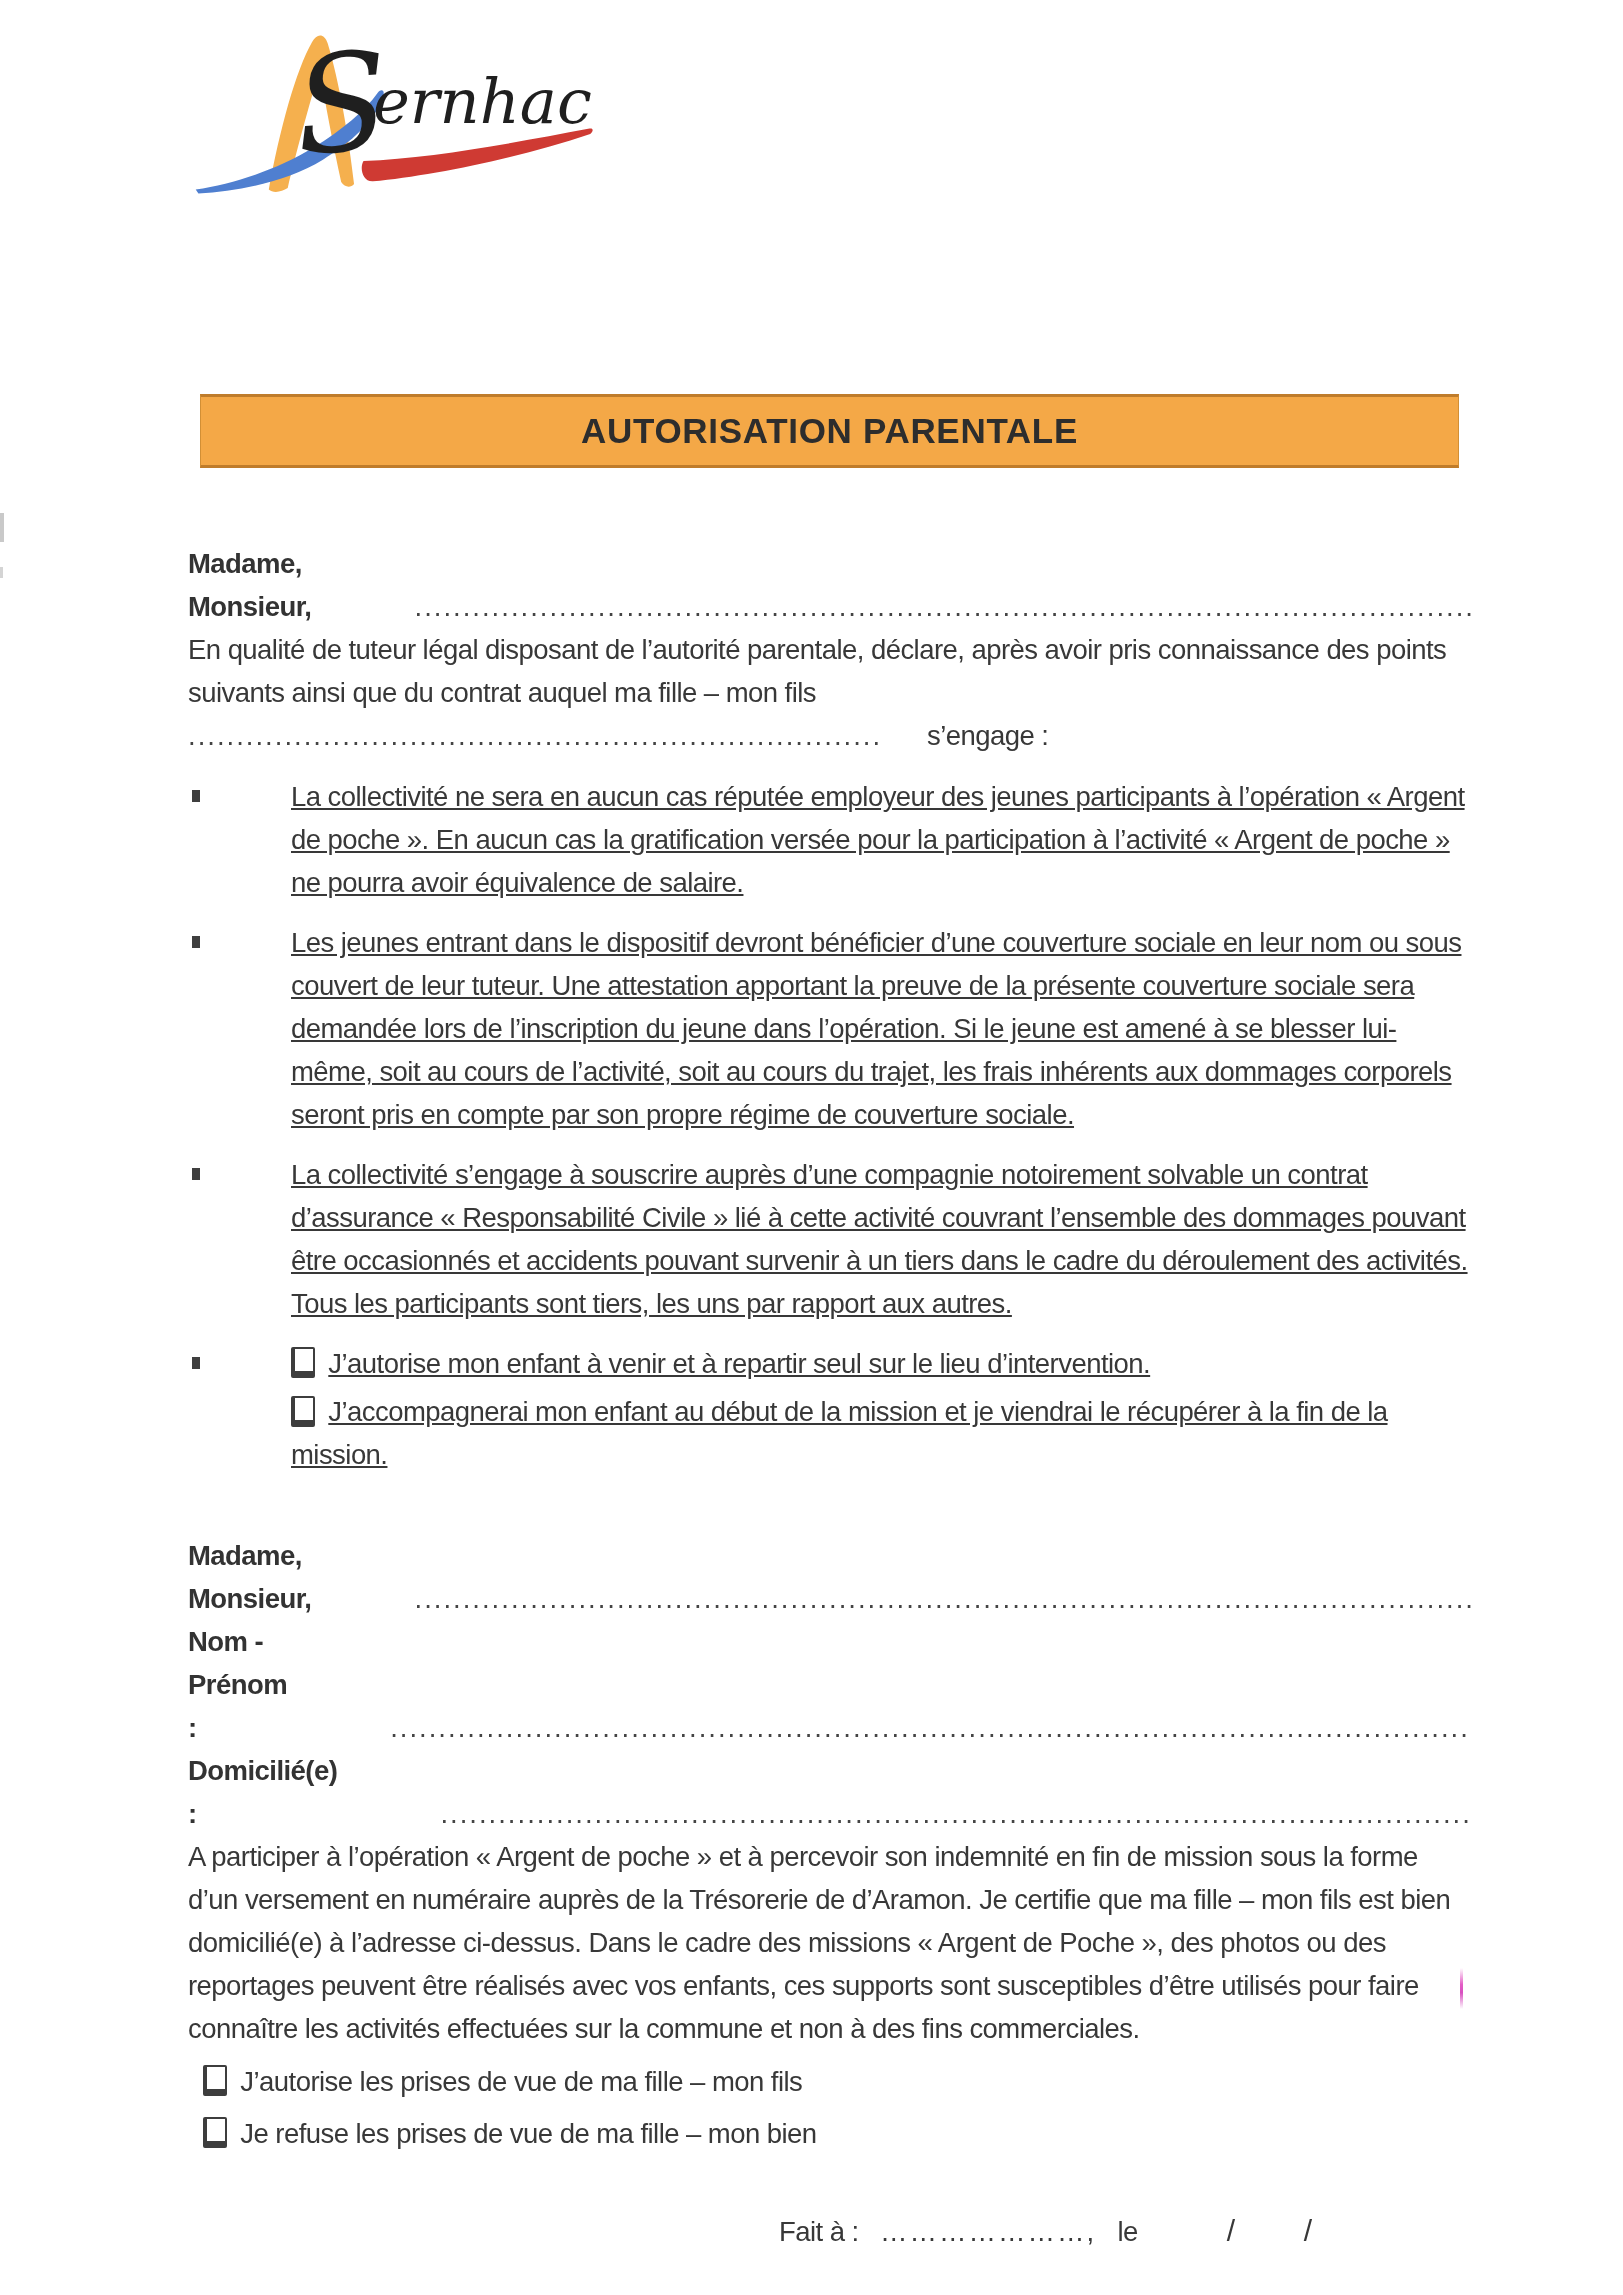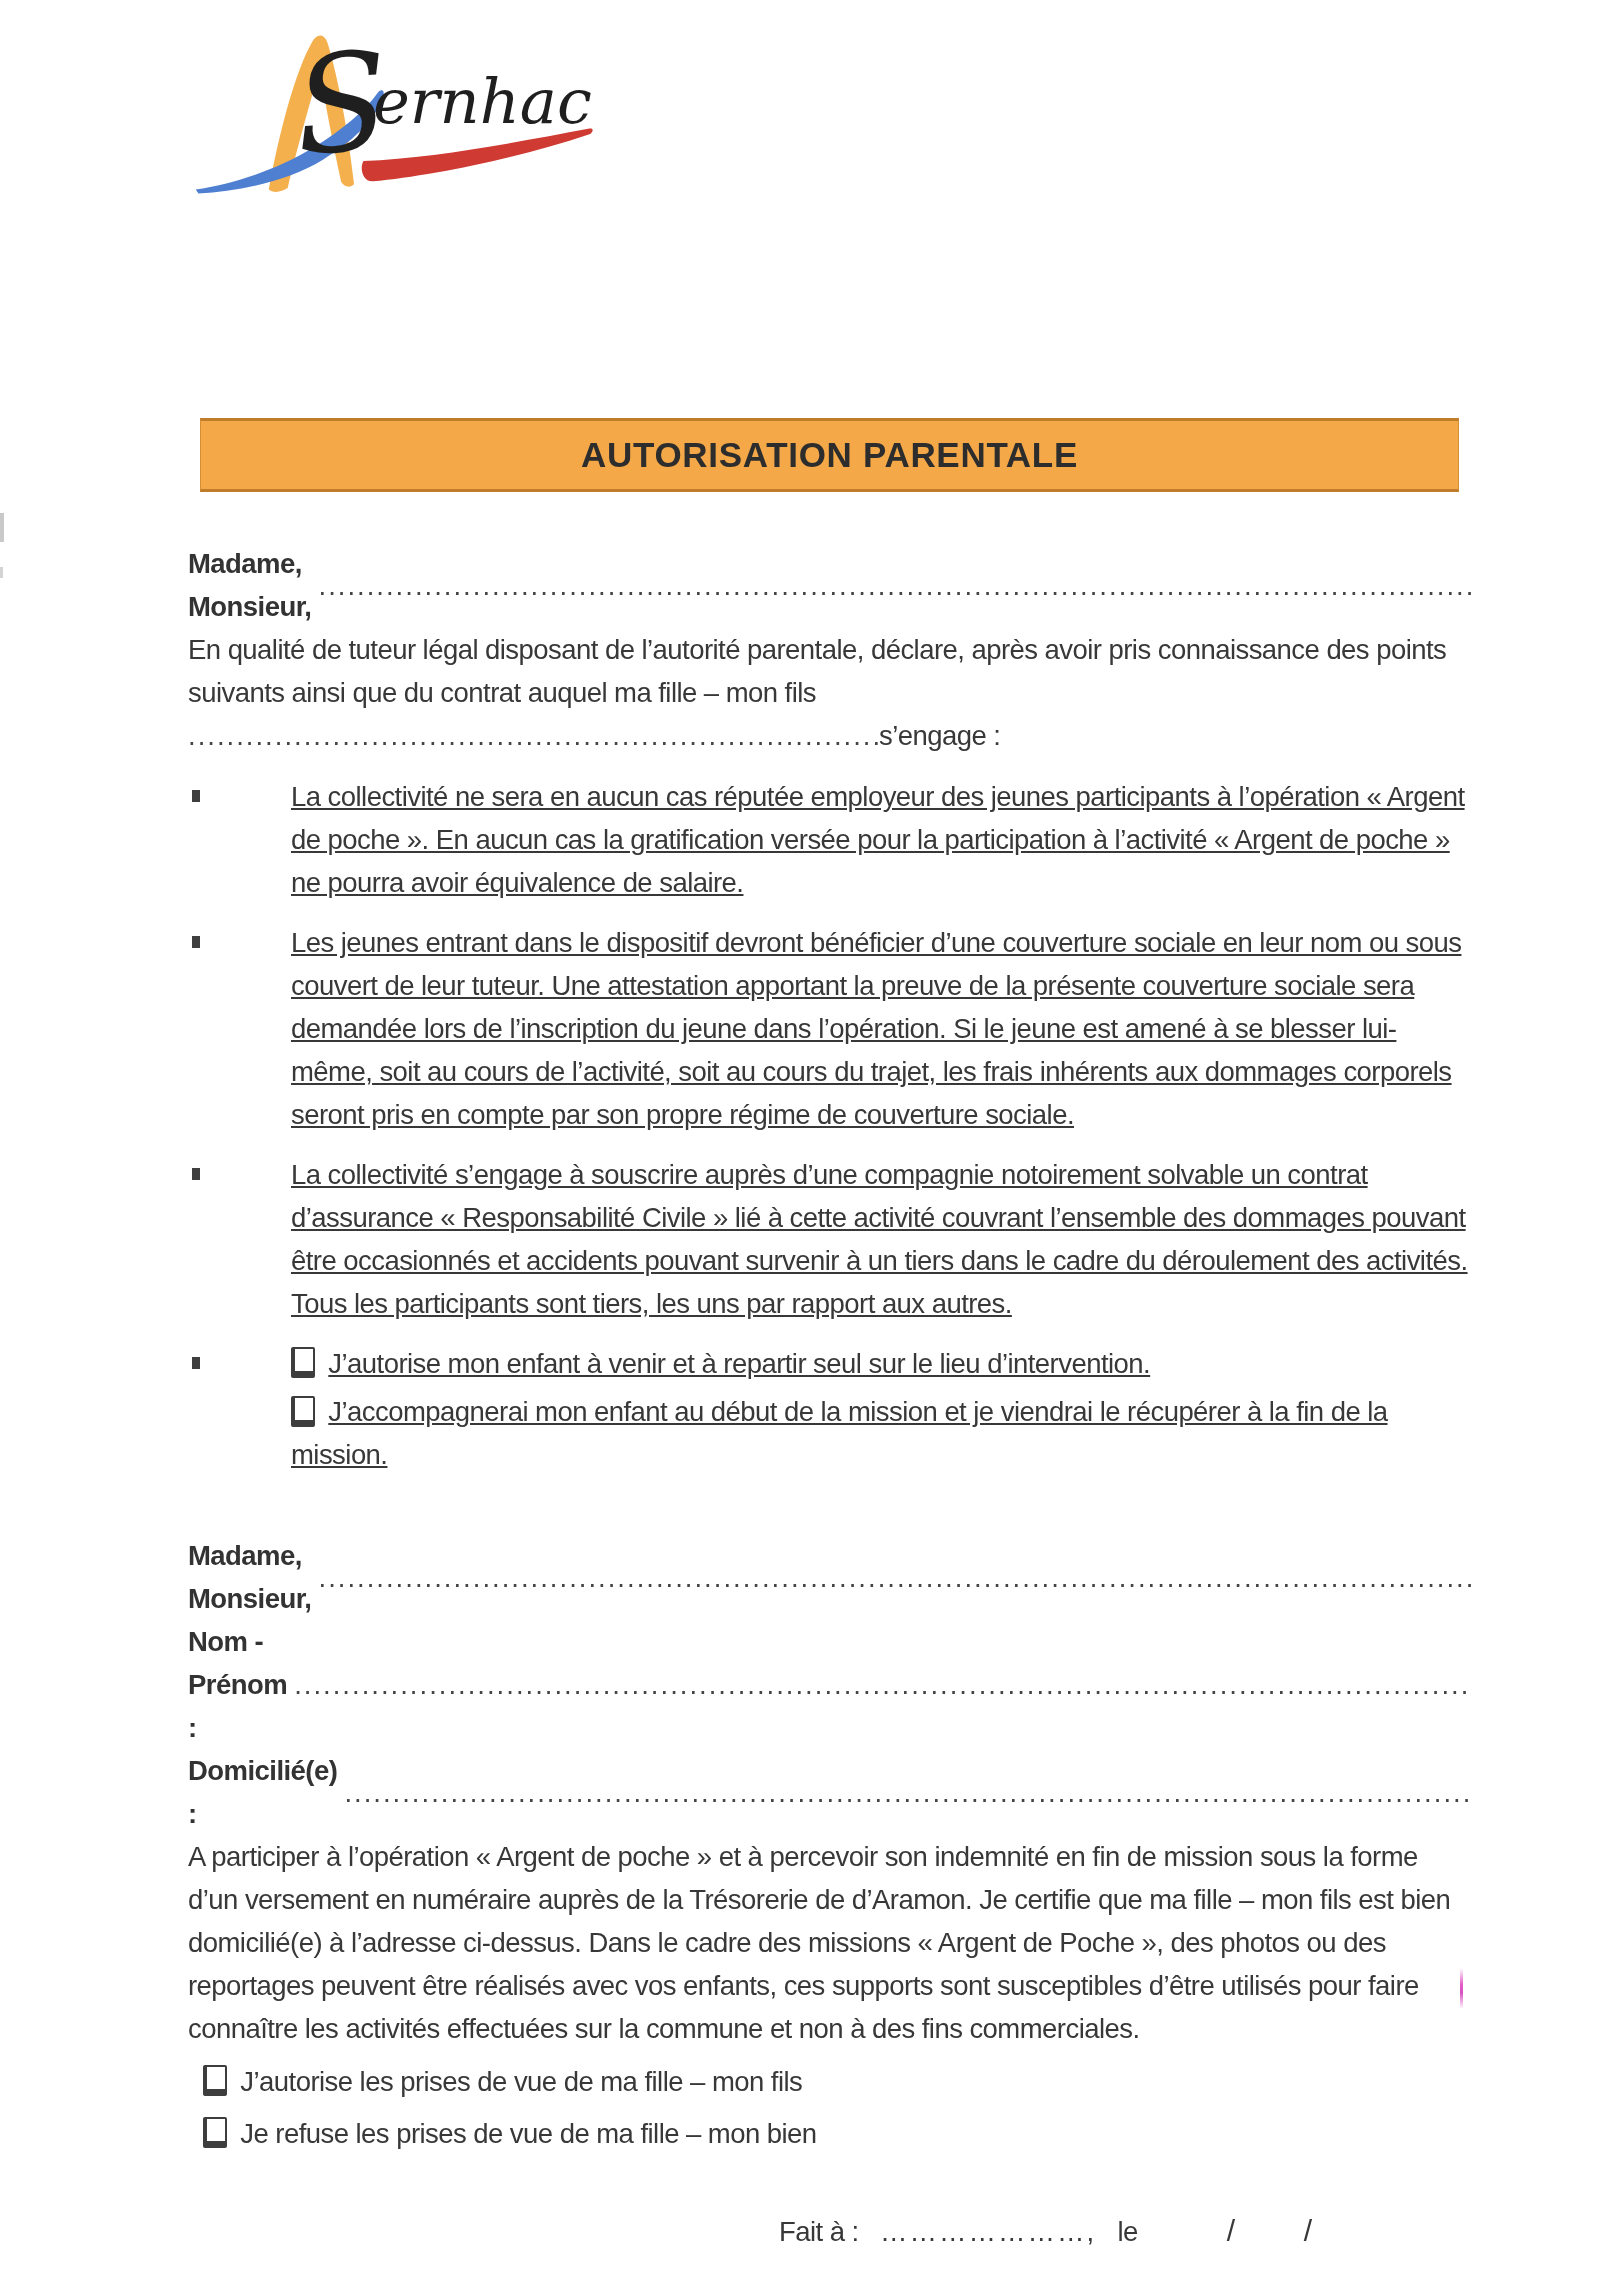--- a/index.html
+++ b/index.html
@@ -19,35 +19,35 @@
     display:inline-block;
     font-size:38px;font-weight:400;color:#4a4a4a;
     letter-spacing:0px;
     border-bottom:4.6px solid #4a4a4a;
     padding-bottom:5.9px;line-height:1.05;
   }
   .doc-subtitle{margin-top:19.6px;font-size:29.5px;font-weight:700;color:#333;}
   .doc-note{margin-top:13px;font-size:29.5px;font-weight:400;color:#3a3a3a;}
   
   .banner{
-    position:absolute;left:200px;top:418px;width:1257px;height:68px;
+    position:absolute;left:200px;top:394px;width:1257px;height:68px;
     background:#f4a847;
     border-top:3.3px solid #bf7c2b;border-bottom:3.3px solid #bf7c2b;
     border-left:1.3px solid #d28f35;border-right:1.3px solid #d28f35;
     display:flex;align-items:center;justify-content:center;
   }
   .banner-label{font-size:35px;font-weight:700;color:#2d2d2d;letter-spacing:0.7px;}
   
   .content{
     position:absolute;left:188px;top:542px;width:1283px;
     font-size:27.5px;line-height:43px;letter-spacing:-0.02em;
     color:#383838;
   }
   .bold{font-weight:700;color:#333;}
-  .dotline{display:flex;align-items:center;}
+  .dotline{display:flex;align-items:flex-end;gap:48px;}
   .leader{
     flex:1 1 auto;overflow:hidden;white-space:nowrap;
     letter-spacing:2px;color:#444;
   }
   .leader.fixed{flex:0 0 auto;}
   .engage-leader{width:691px;}
   .bullets{margin:18.3px 0 0 0;padding:0;list-style:none;}
   .bullets li{
     position:relative;
     margin:17px 0 0 0;

